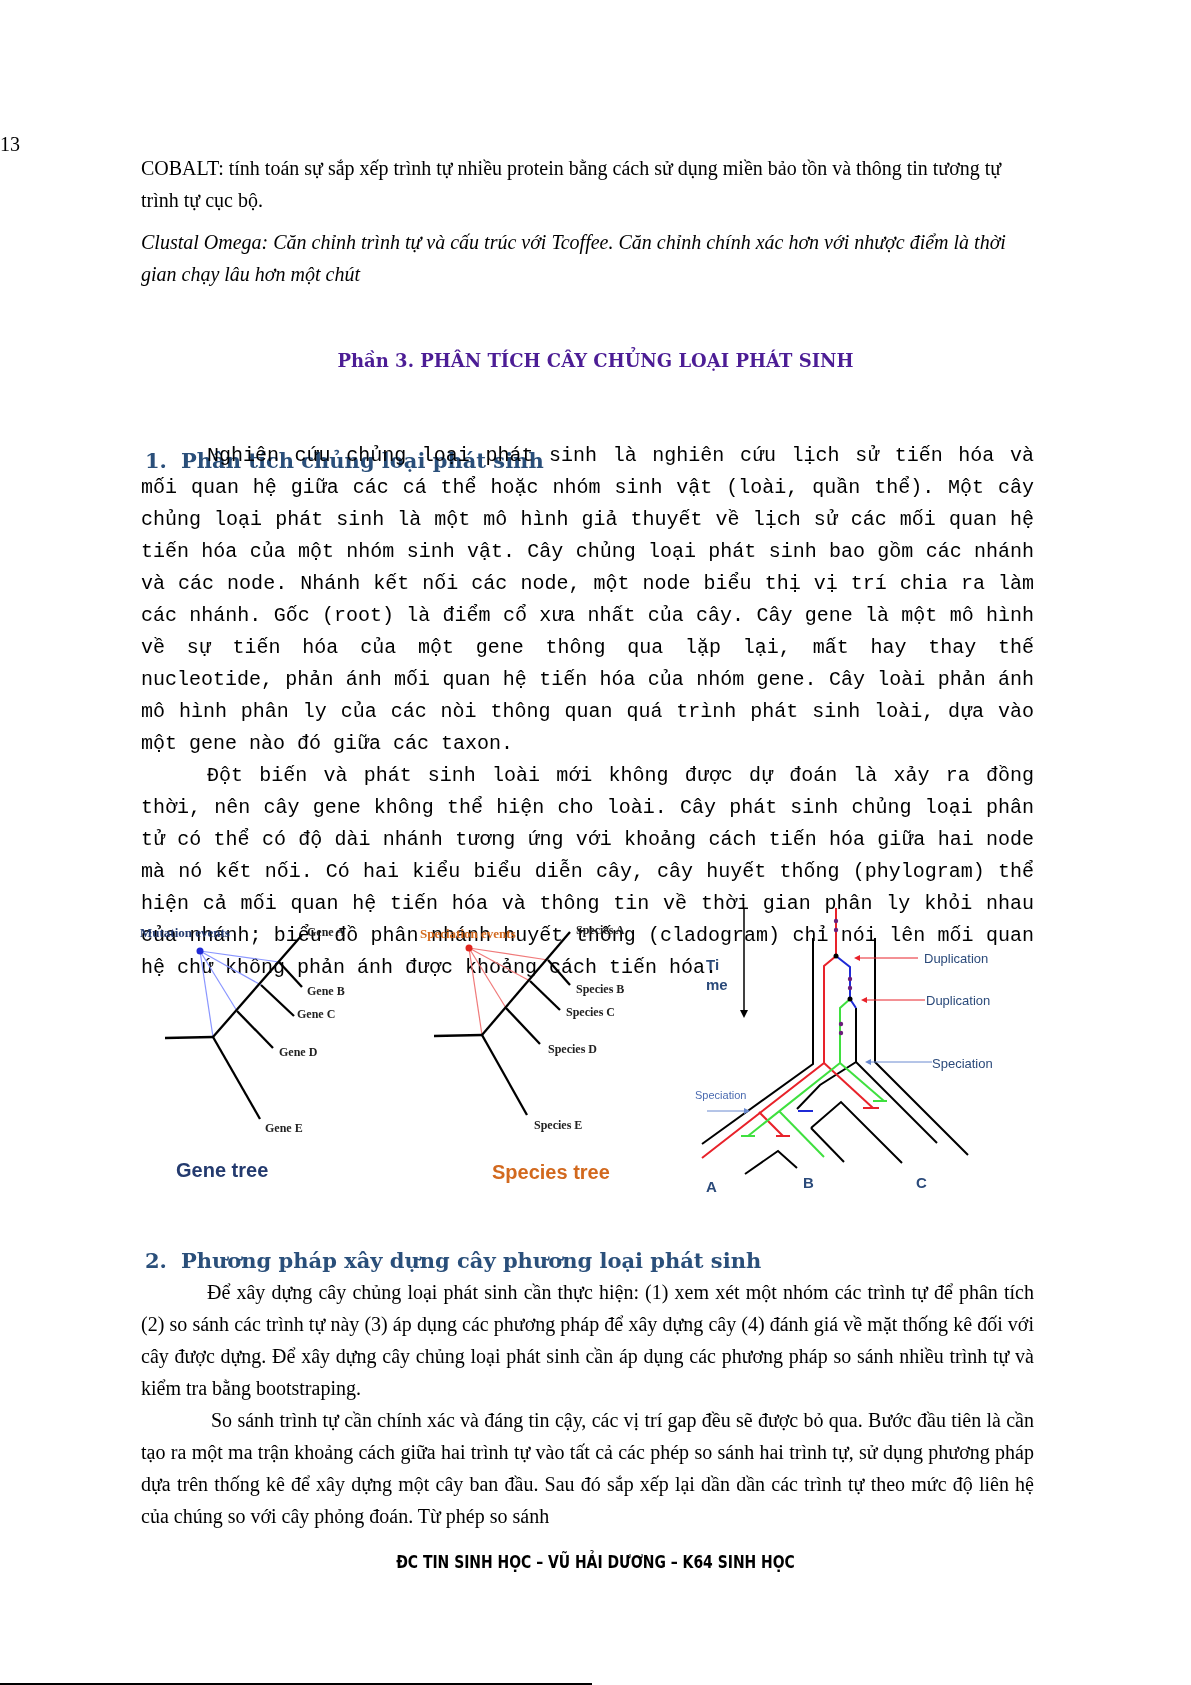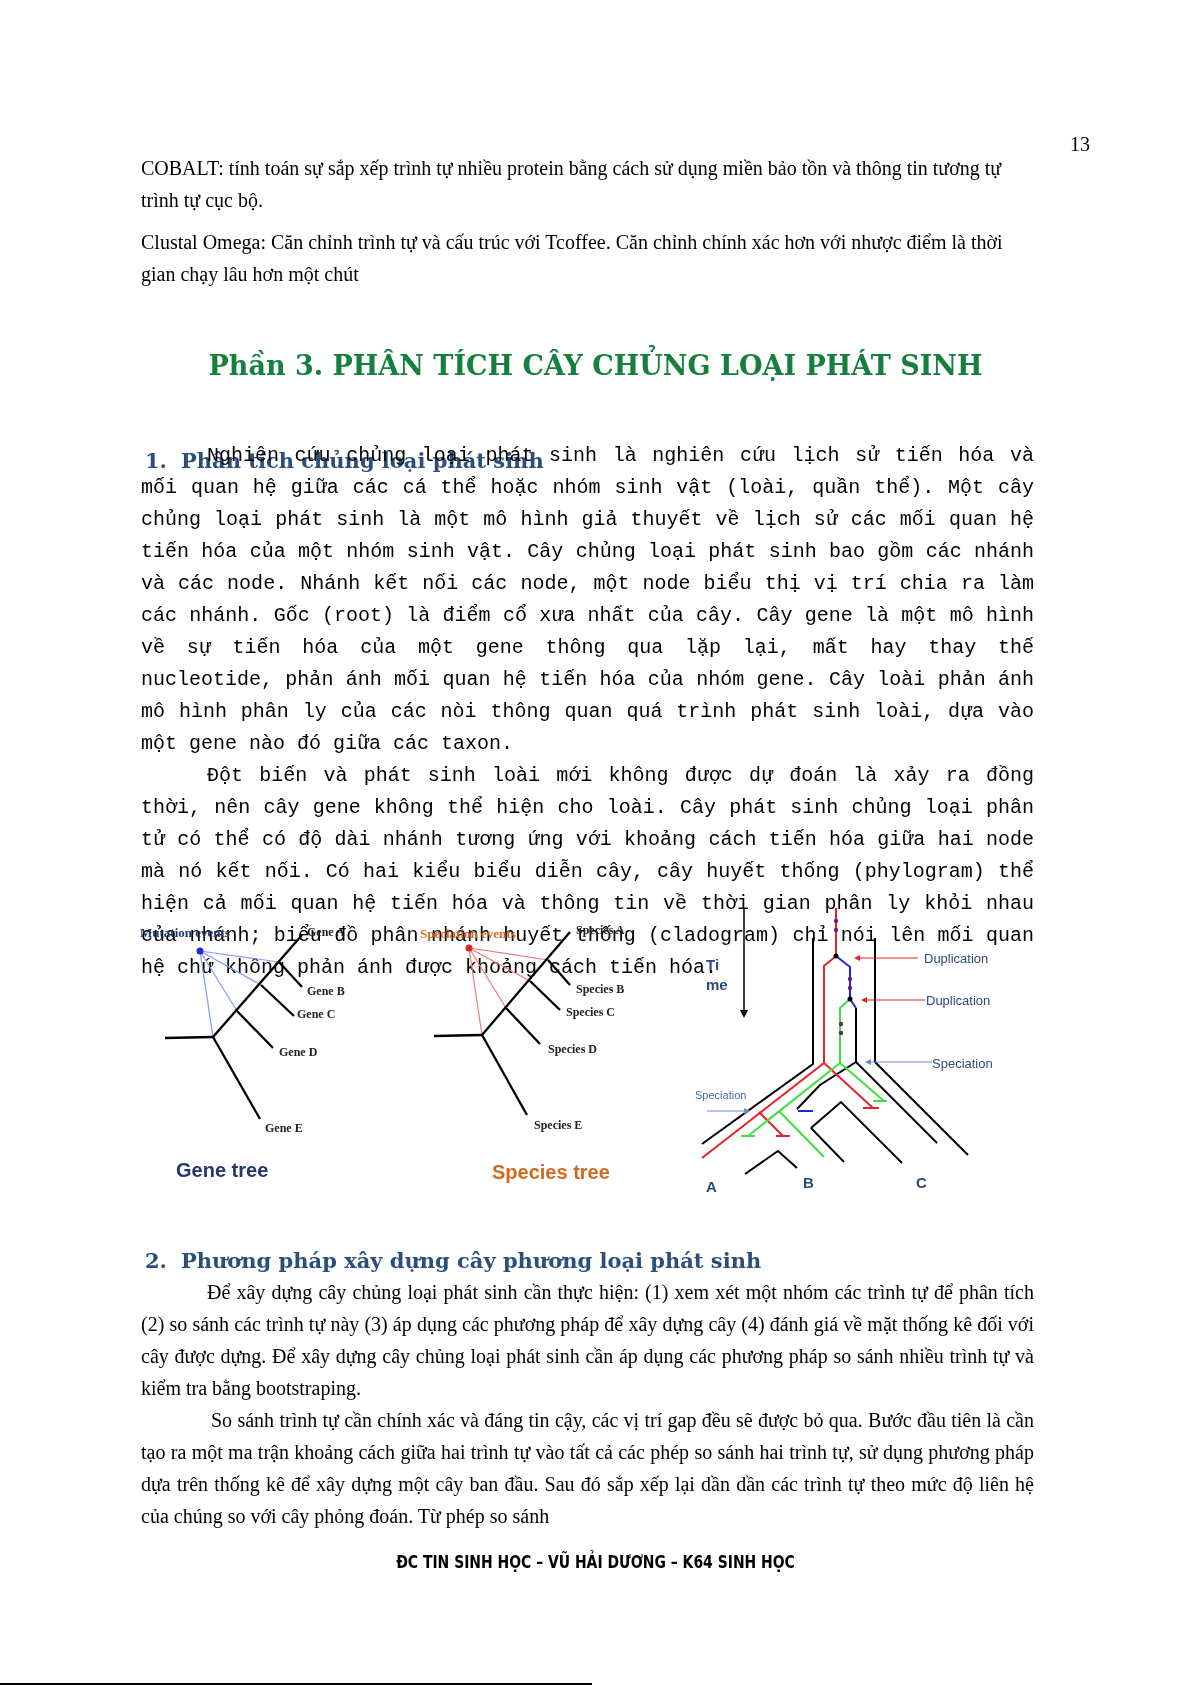--- a/index.html
+++ b/index.html
@@ -1,43 +1,43 @@
 <!DOCTYPE html>
 <html><head>
 <meta charset="utf-8">
 <style>
   html, body { margin: 0; padding: 0; background: #ffffff; }
   body { width: 1191px; height: 1685px; position: relative; overflow: hidden;
          font-family: "Liberation Serif", "DejaVu Serif", serif; color: #000; }
-  .page-number { position: absolute; top: 133px; left: 0; width: 1090px; text-align: right; font-size: 20px; }
+  .page-number { position: absolute; top: 133px; left: 0; width: 1090px; text-align: left; font-size: 20px; }
   .block { position: absolute; left: 141px; width: 893px; font-size: 20px; line-height: 32px; }
   .para { text-align: justify; margin: 0; }
   .indent { text-indent: 66px; }
   .part-title { position: absolute; top: 350px; left: 0; width: 1191px; text-align: center;
-                font-family: "DejaVu Serif", serif; font-weight: bold; font-size: 27px; color: #15803d; }
+                font-family: "DejaVu Serif", serif; font-weight: bold; font-size: 18px; color: #4c1d95; }
   .section-heading { position: absolute; left: 145px; font-family: "DejaVu Serif", serif;
                      font-weight: bold; font-size: 21px; color: #2a4f7a; }
   .section-heading .num { display: inline-block; width: 36px; }
   .figure { position: absolute; }
   .footer { position: absolute; top: 1552px; left: 0; width: 1191px; text-align: center;
             font-family: "DejaVu Sans", sans-serif; font-weight: bold; font-size: 17px; letter-spacing: 0px; transform: scaleX(0.82); }
   .bottom-rule { position: absolute; top: 1683px; left: 0; width: 592px; height: 2px; background: #000; }
   svg text { font-family: "Liberation Serif", serif; }
   .sans { font-family: "Liberation Sans", sans-serif; }
 </style>
 </head>
 <body>
 
 <div class="page-number">13</div>
 
 <div class="block" style="top:152px;">
   <p class="para" style="text-align:left;">COBALT: tính toán sự sắp xếp trình tự nhiều protein bằng cách sử dụng miền bảo tồn và thông tin tương tự trình tự cục bộ.</p>
 </div>
 <div class="block" style="top:226px;">
-  <p class="para" style="text-align:left;">Clustal Omega: Căn chỉnh trình tự và cấu trúc với Tcoffee. Căn chỉnh chính xác hơn với nhược điểm là thời gian chạy lâu hơn một chút</p>
+  <p class="para" style="text-align:left;font-style:italic;">Clustal Omega: Căn chỉnh trình tự và cấu trúc với Tcoffee. Căn chỉnh chính xác hơn với nhược điểm là thời gian chạy lâu hơn một chút</p>
 </div>
 
 <div class="part-title">Phần 3. PHÂN TÍCH CÂY CHỦNG LOẠI PHÁT SINH</div>
 
 <div class="section-heading" style="top:412px;margin-top:36px;">
   <span class="num">1.</span><span>Phân tích chủng loại phát sinh</span>
 </div>
 
 <div class="block" style="top:440px;font-family:Liberation Mono, monospace;">
   <p class="para indent">Nghiên cứu chủng loại phát sinh là nghiên cứu lịch sử tiến hóa và mối quan hệ giữa các cá thể hoặc nhóm sinh vật (loài, quần thể). Một cây chủng loại phát sinh là một mô hình giả thuyết về lịch sử các mối quan hệ tiến hóa của một nhóm sinh vật. Cây chủng loại phát sinh bao gồm các nhánh và các node. Nhánh kết nối các node, một node biểu thị vị trí chia ra làm các nhánh. Gốc (root) là điểm cổ xưa nhất của cây. Cây gene là một mô hình về sự tiến hóa của một gene thông qua lặp lại, mất hay thay thế nucleotide, phản ánh mối quan hệ tiến hóa của nhóm gene. Cây loài phản ánh mô hình phân ly của các nòi thông quan quá trình phát sinh loài, dựa vào một gene nào đó giữa các taxon.</p>

